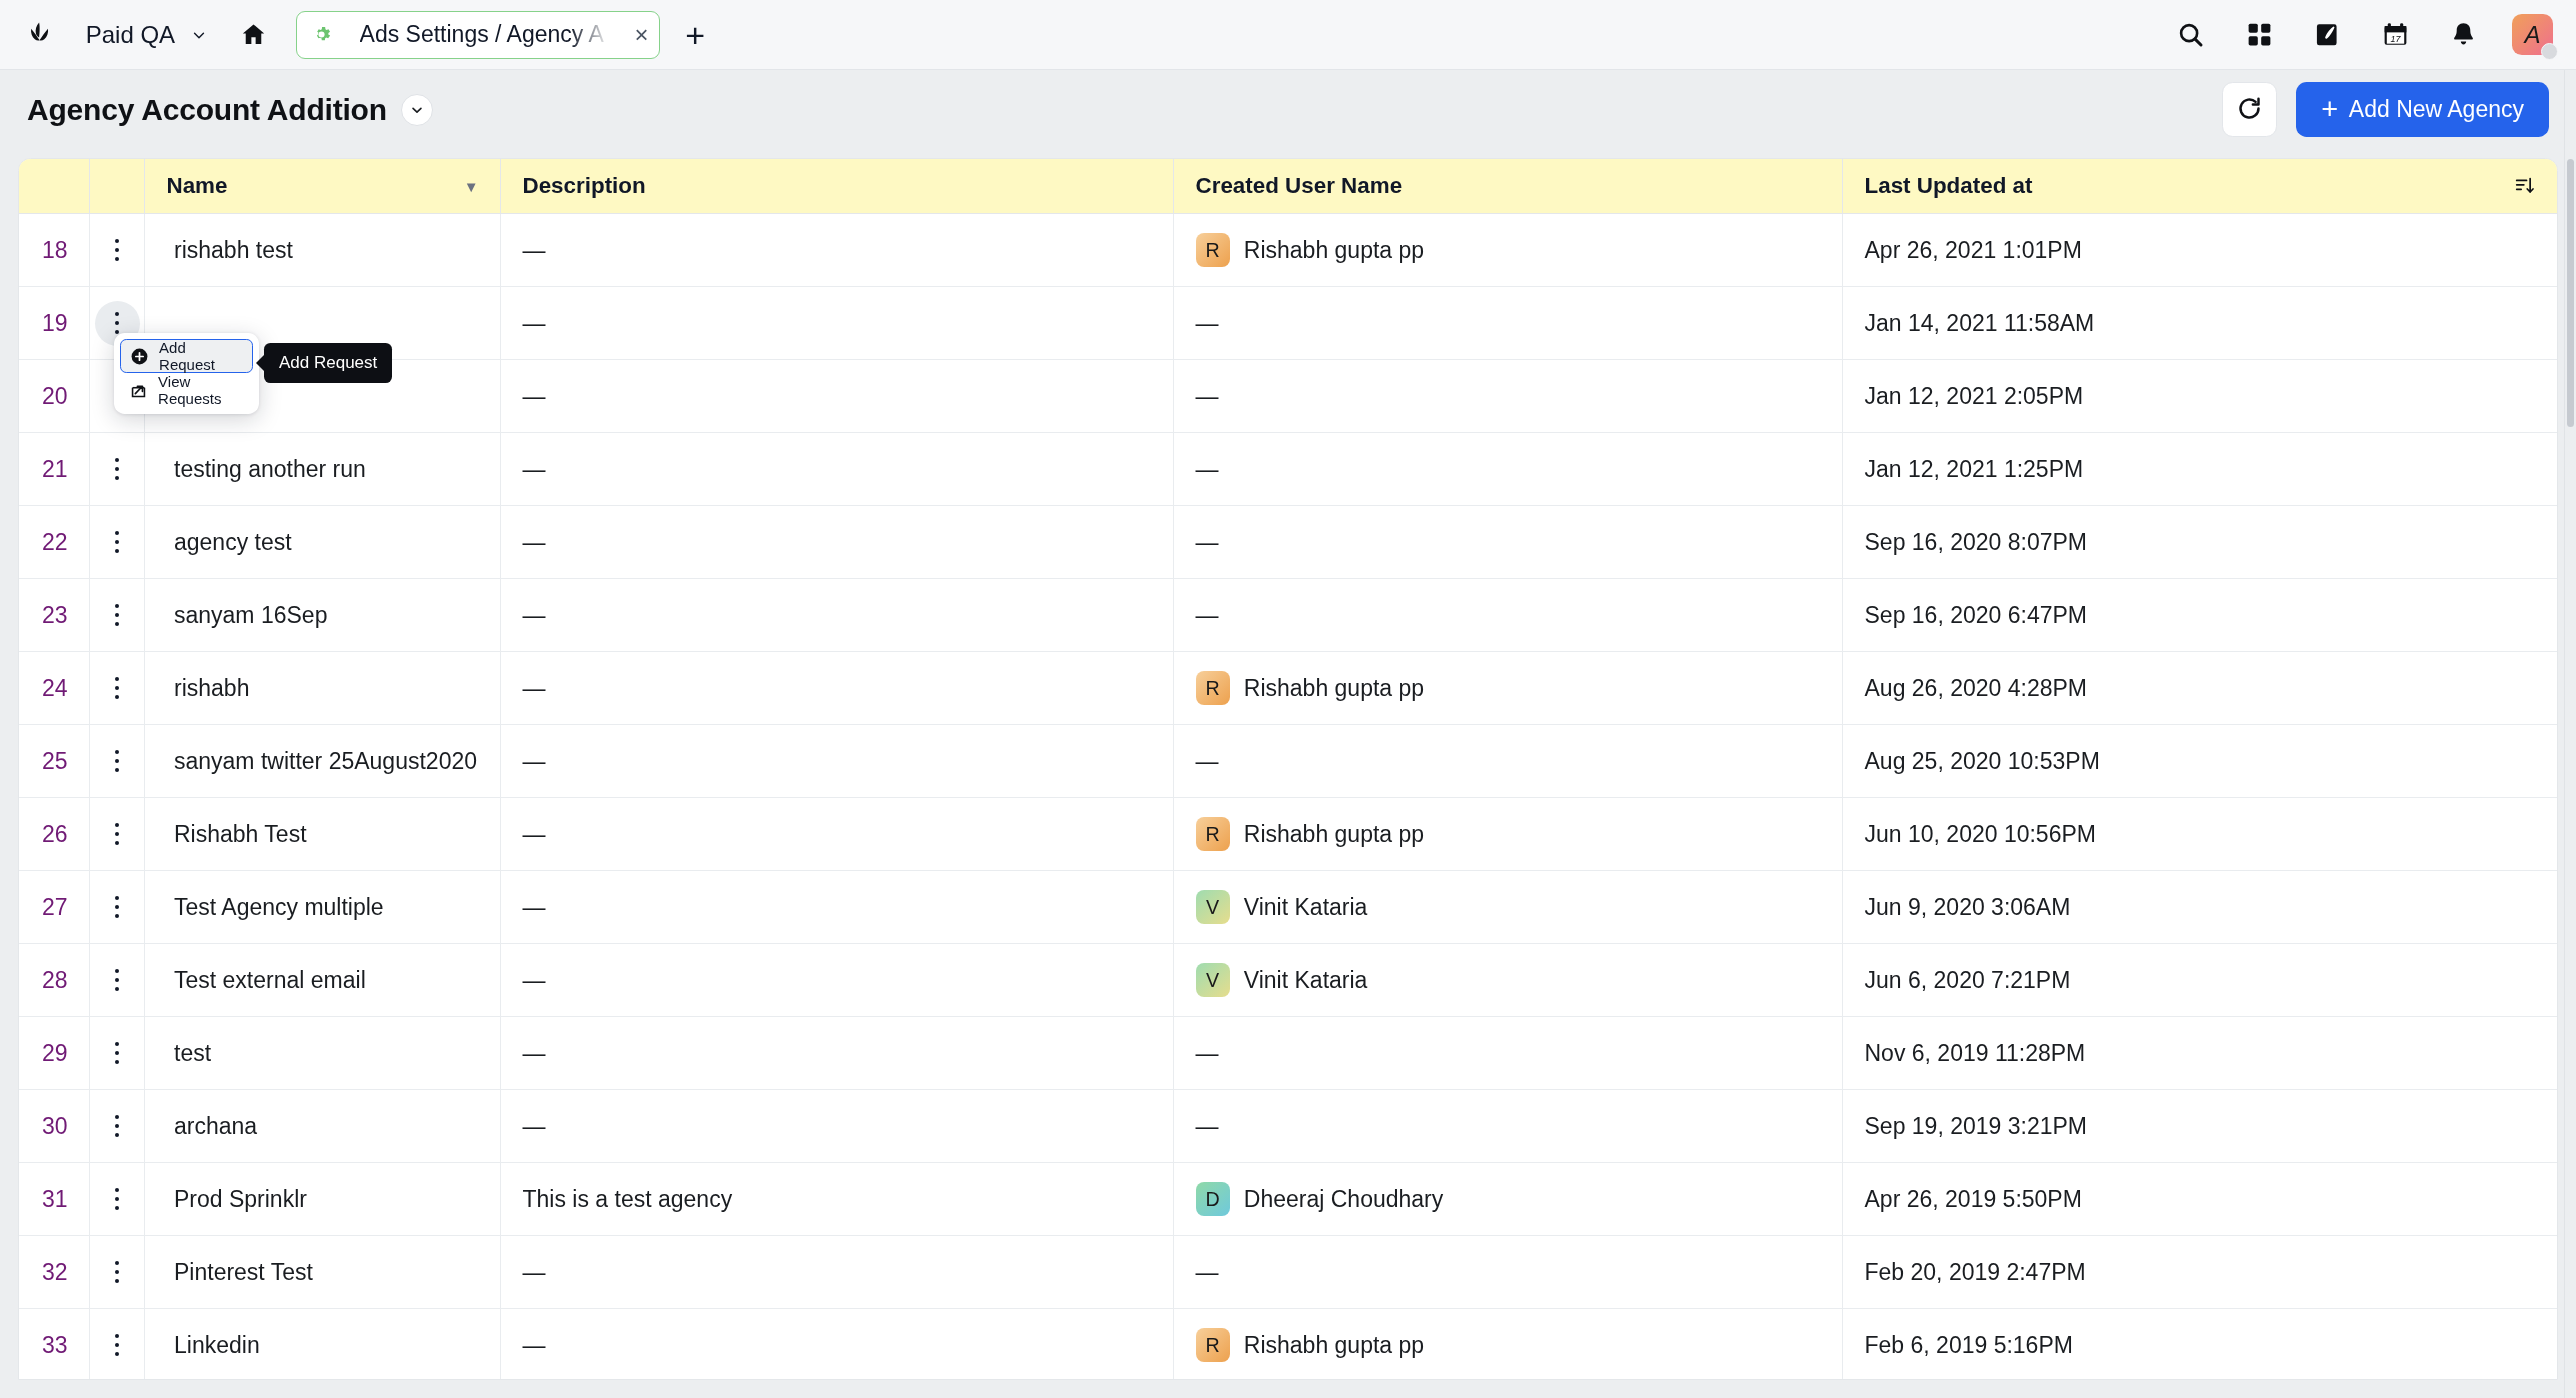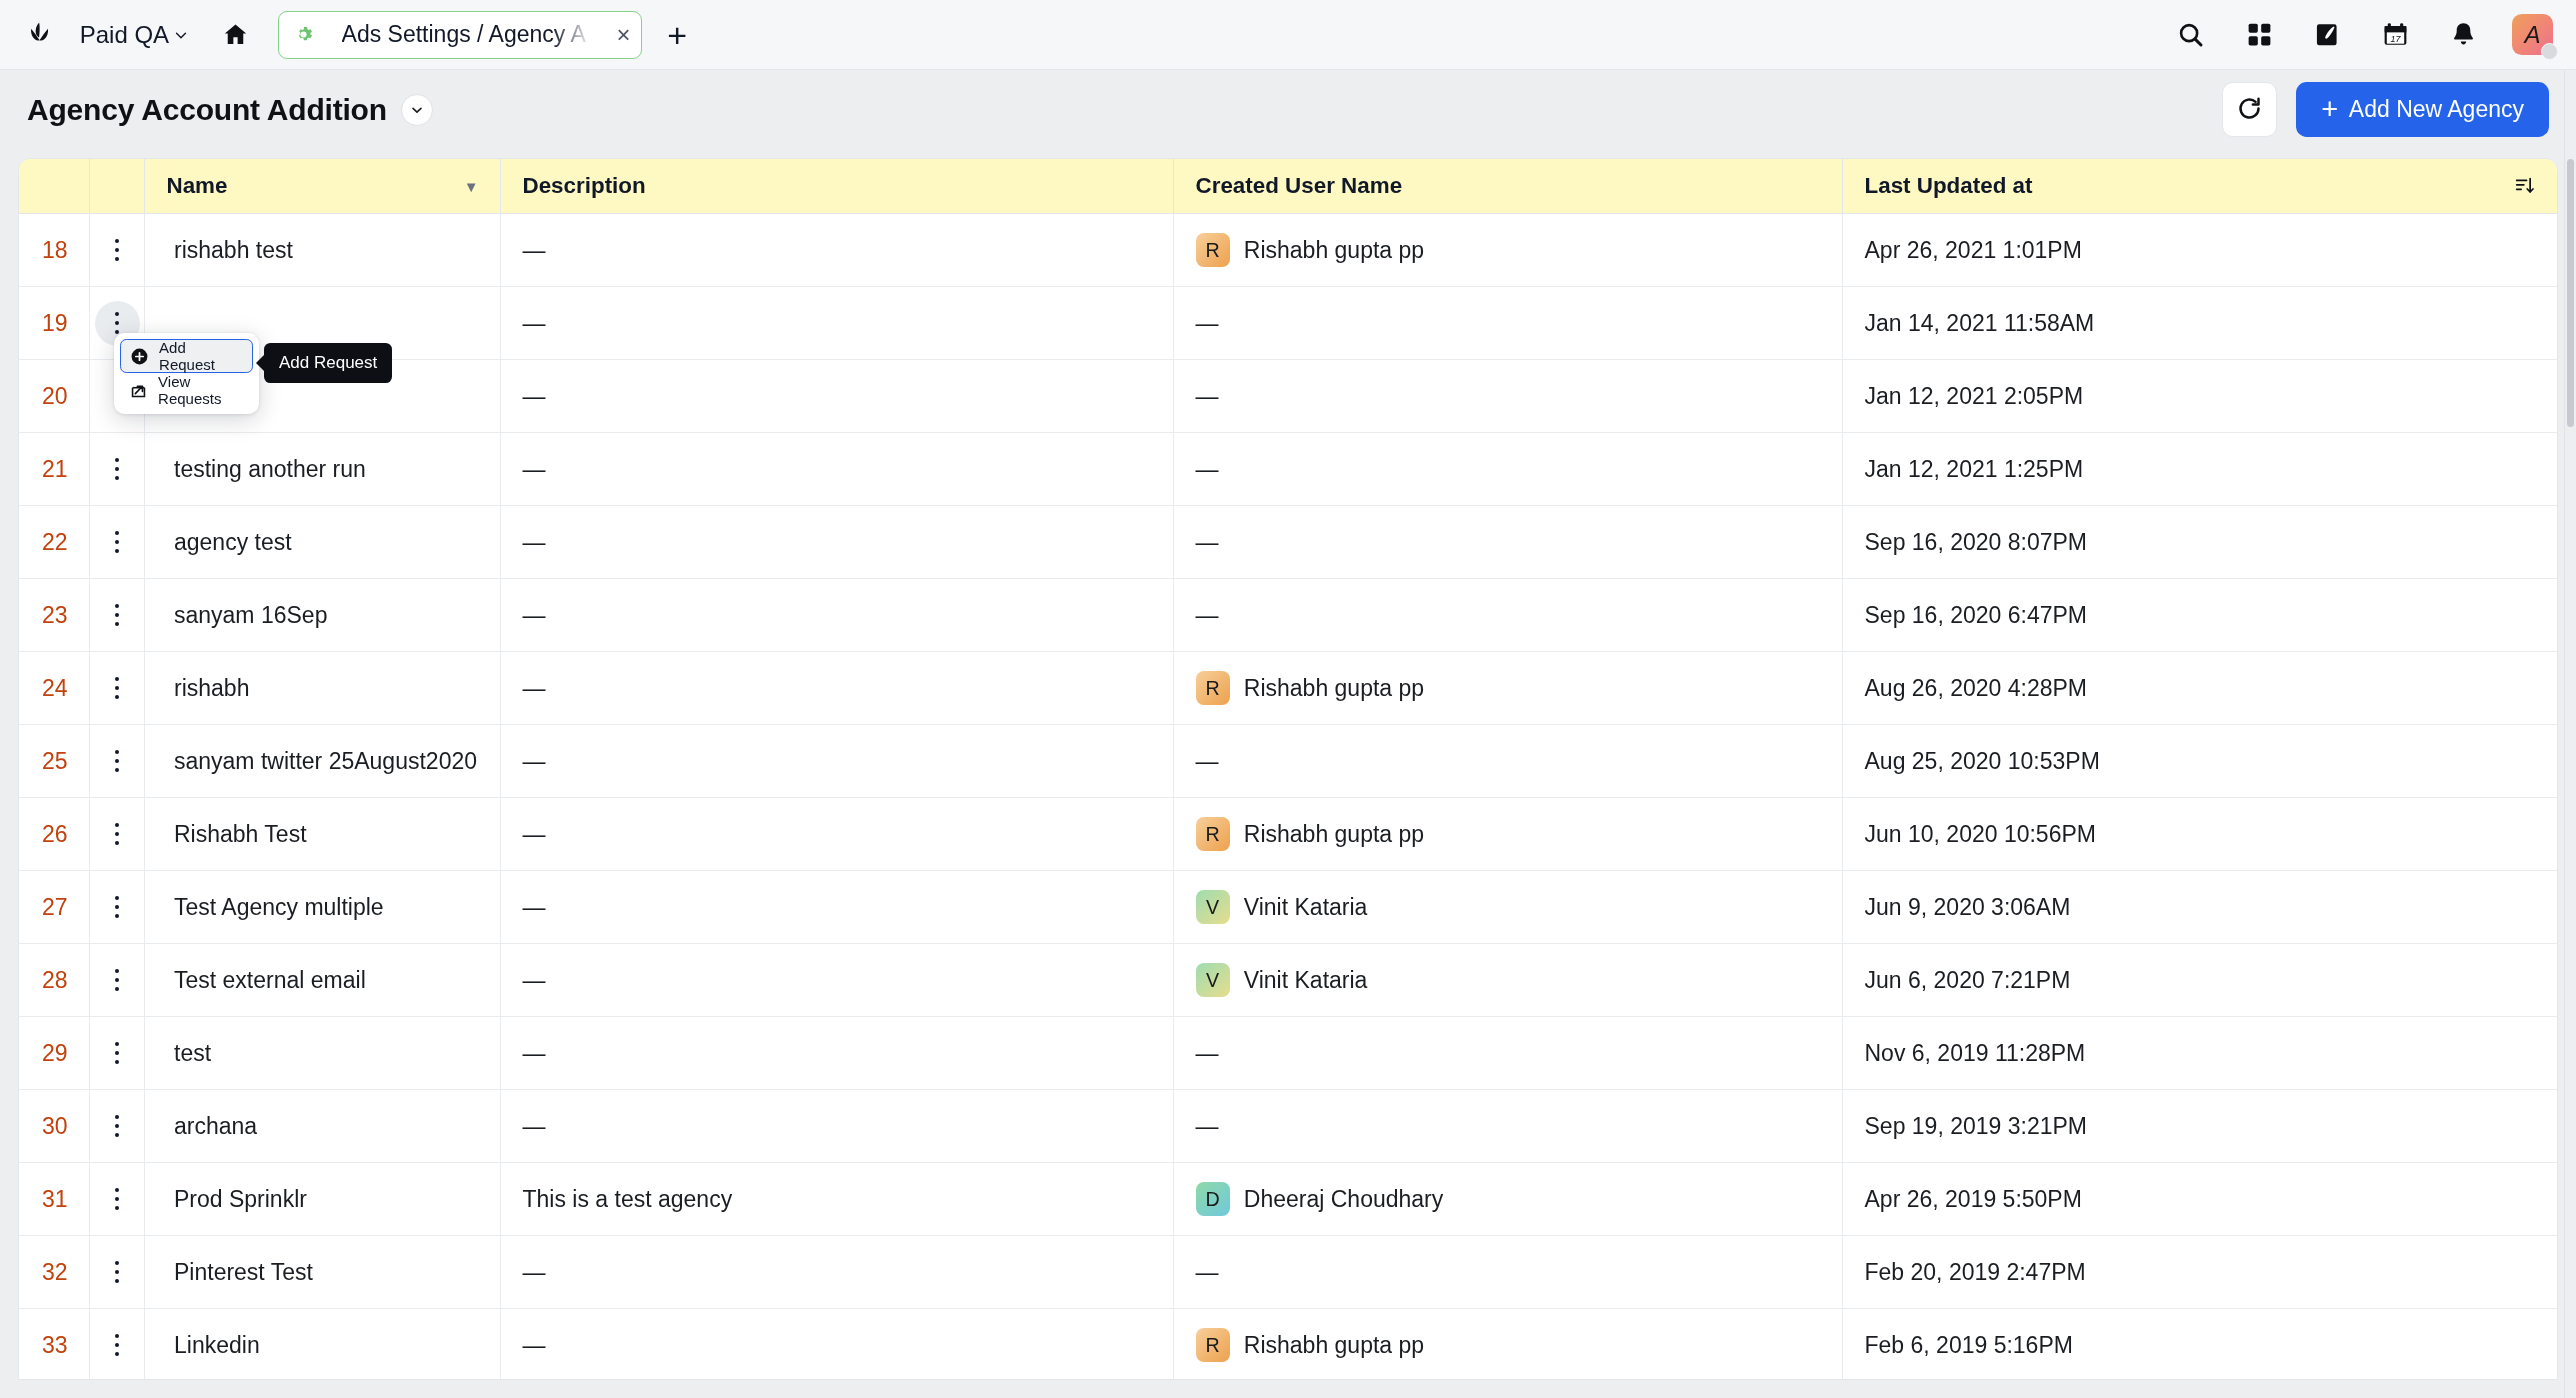--- a/index.html
+++ b/index.html
@@ -16,22 +16,22 @@
     height: 70px;
     background: #f6f7f9;
     display: flex;
     align-items: center;
     padding: 0 23px 0 19.7px;
     border-bottom: 0.9px solid #e2e5e9;
     position: relative;
   }
   .brand-logo { width: 41px; height: 41px; display:flex; align-items:center; justify-content:center; flex:none; }
   .workspace {
-    display: flex; align-items: center; gap: 4px;
-    margin-left: 19px; font-size: 24px; color: #111827; font-weight: 400;
+    display: flex; align-items: center; gap: 16px;
+    margin-left: 25px; font-size: 24px; color: #111827; font-weight: 400;
     cursor: pointer; white-space: nowrap;
   }
   .chev-sm { display:block; }
   .home-btn {
     margin-left: 27px; width: 39px; height: 39px;
     display:flex; align-items:center; justify-content:center; cursor:pointer; flex:none;
   }
   .tab {
     margin-left: 23px;
     height: 48px;
@@ -136,21 +136,21 @@
 
   tbody td {
     height: 72px;
     font-size: 23px; color: #1a1d21;
     border-bottom: 0.9px solid #e9ecef;
     padding: 0;
     vertical-align: middle;
   }
   .td-inner { display: flex; align-items: center; padding: 0 21.5px; height: 72px; }
   .td-inner.bordl { border-left: 0.9px solid #e9ecef; }
-  td.c-idx .td-inner { color: #c2410c; font-size: 23px; justify-content: flex-start; padding-left: 23px; }
+  td.c-idx .td-inner { color: #701a75; font-size: 23px; justify-content: flex-start; padding-left: 23px; }
   td.c-menu .td-inner { padding: 0; justify-content: center; }
   td.c-name .td-inner { padding-left: 29px; }
 
   .kebab {
     width: 45px; height: 45px; border-radius: 50%;
     display: flex; flex-direction: column; align-items: center; justify-content: center;
     gap: 4.5px; cursor: pointer;
   }
   .kebab.active { background: #e9ecef; }
   .kebab i { width: 4.5px; height: 4.5px; border-radius: 50%; background: #111827; display: block; }

